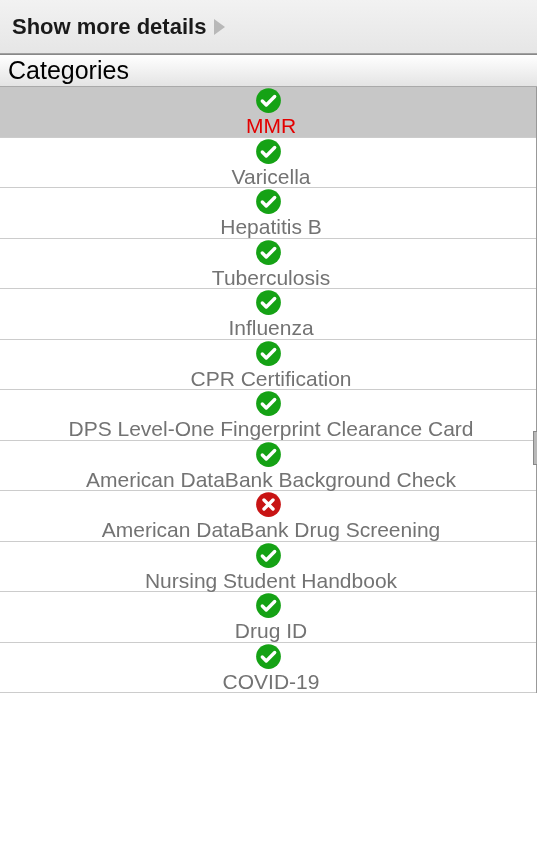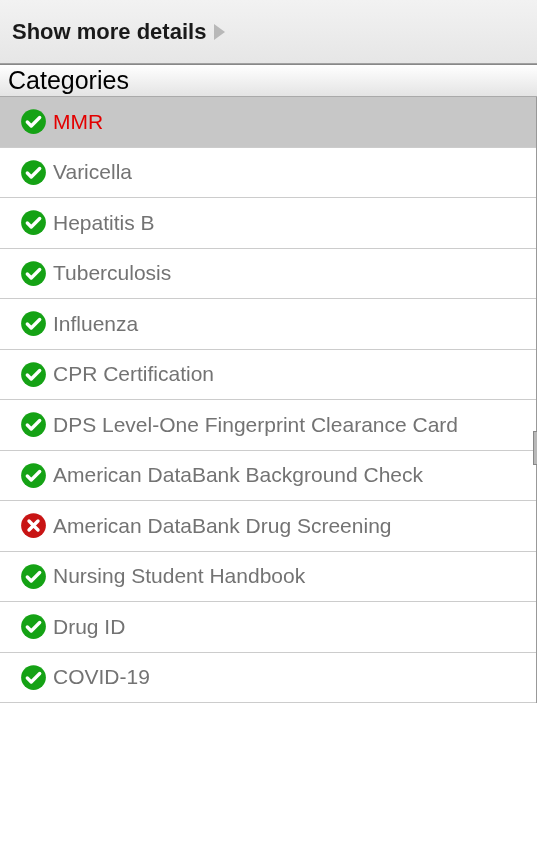--- a/index.html
+++ b/index.html
@@ -9,21 +9,21 @@
     }
     body {
       font-family: Arial, Helvetica, sans-serif;
       background: #fff;
       width: 537px;
       height: 862px;
       overflow: hidden;
       position: relative;
     }
     .top-bar {
-      height: 64px;
+      height: 54px;
       background: linear-gradient(to bottom, #f2f2f2, #e6e6e6);
       display: flex;
       align-items: center;
       padding: 0 12px;
       border-bottom: 1px solid #a0a0a0;
     }
     .top-bar-label {
       font-size: 22px;
       font-weight: bold;
       color: #1a1a1a;
@@ -51,23 +51,24 @@
       color: #000;
     }
     .list {
       background: #fff;
       border-right: 1px solid #999;
     }
     .list-item {
       height: 50.5px;
       display: flex;
       align-items: center;
-      padding: 0 20px;
+      padding: 0 6px;
       border-bottom: 1px solid #ccc;
       cursor: pointer;
+      flex-direction: column;
     }
     .list-item.selected {
       background: #c7c7c7;
     }
     .list-item-label {
       font-size: 21px;
       color: #737373;
       margin-left: 6px;
     }
     .list-item.selected .list-item-label {

